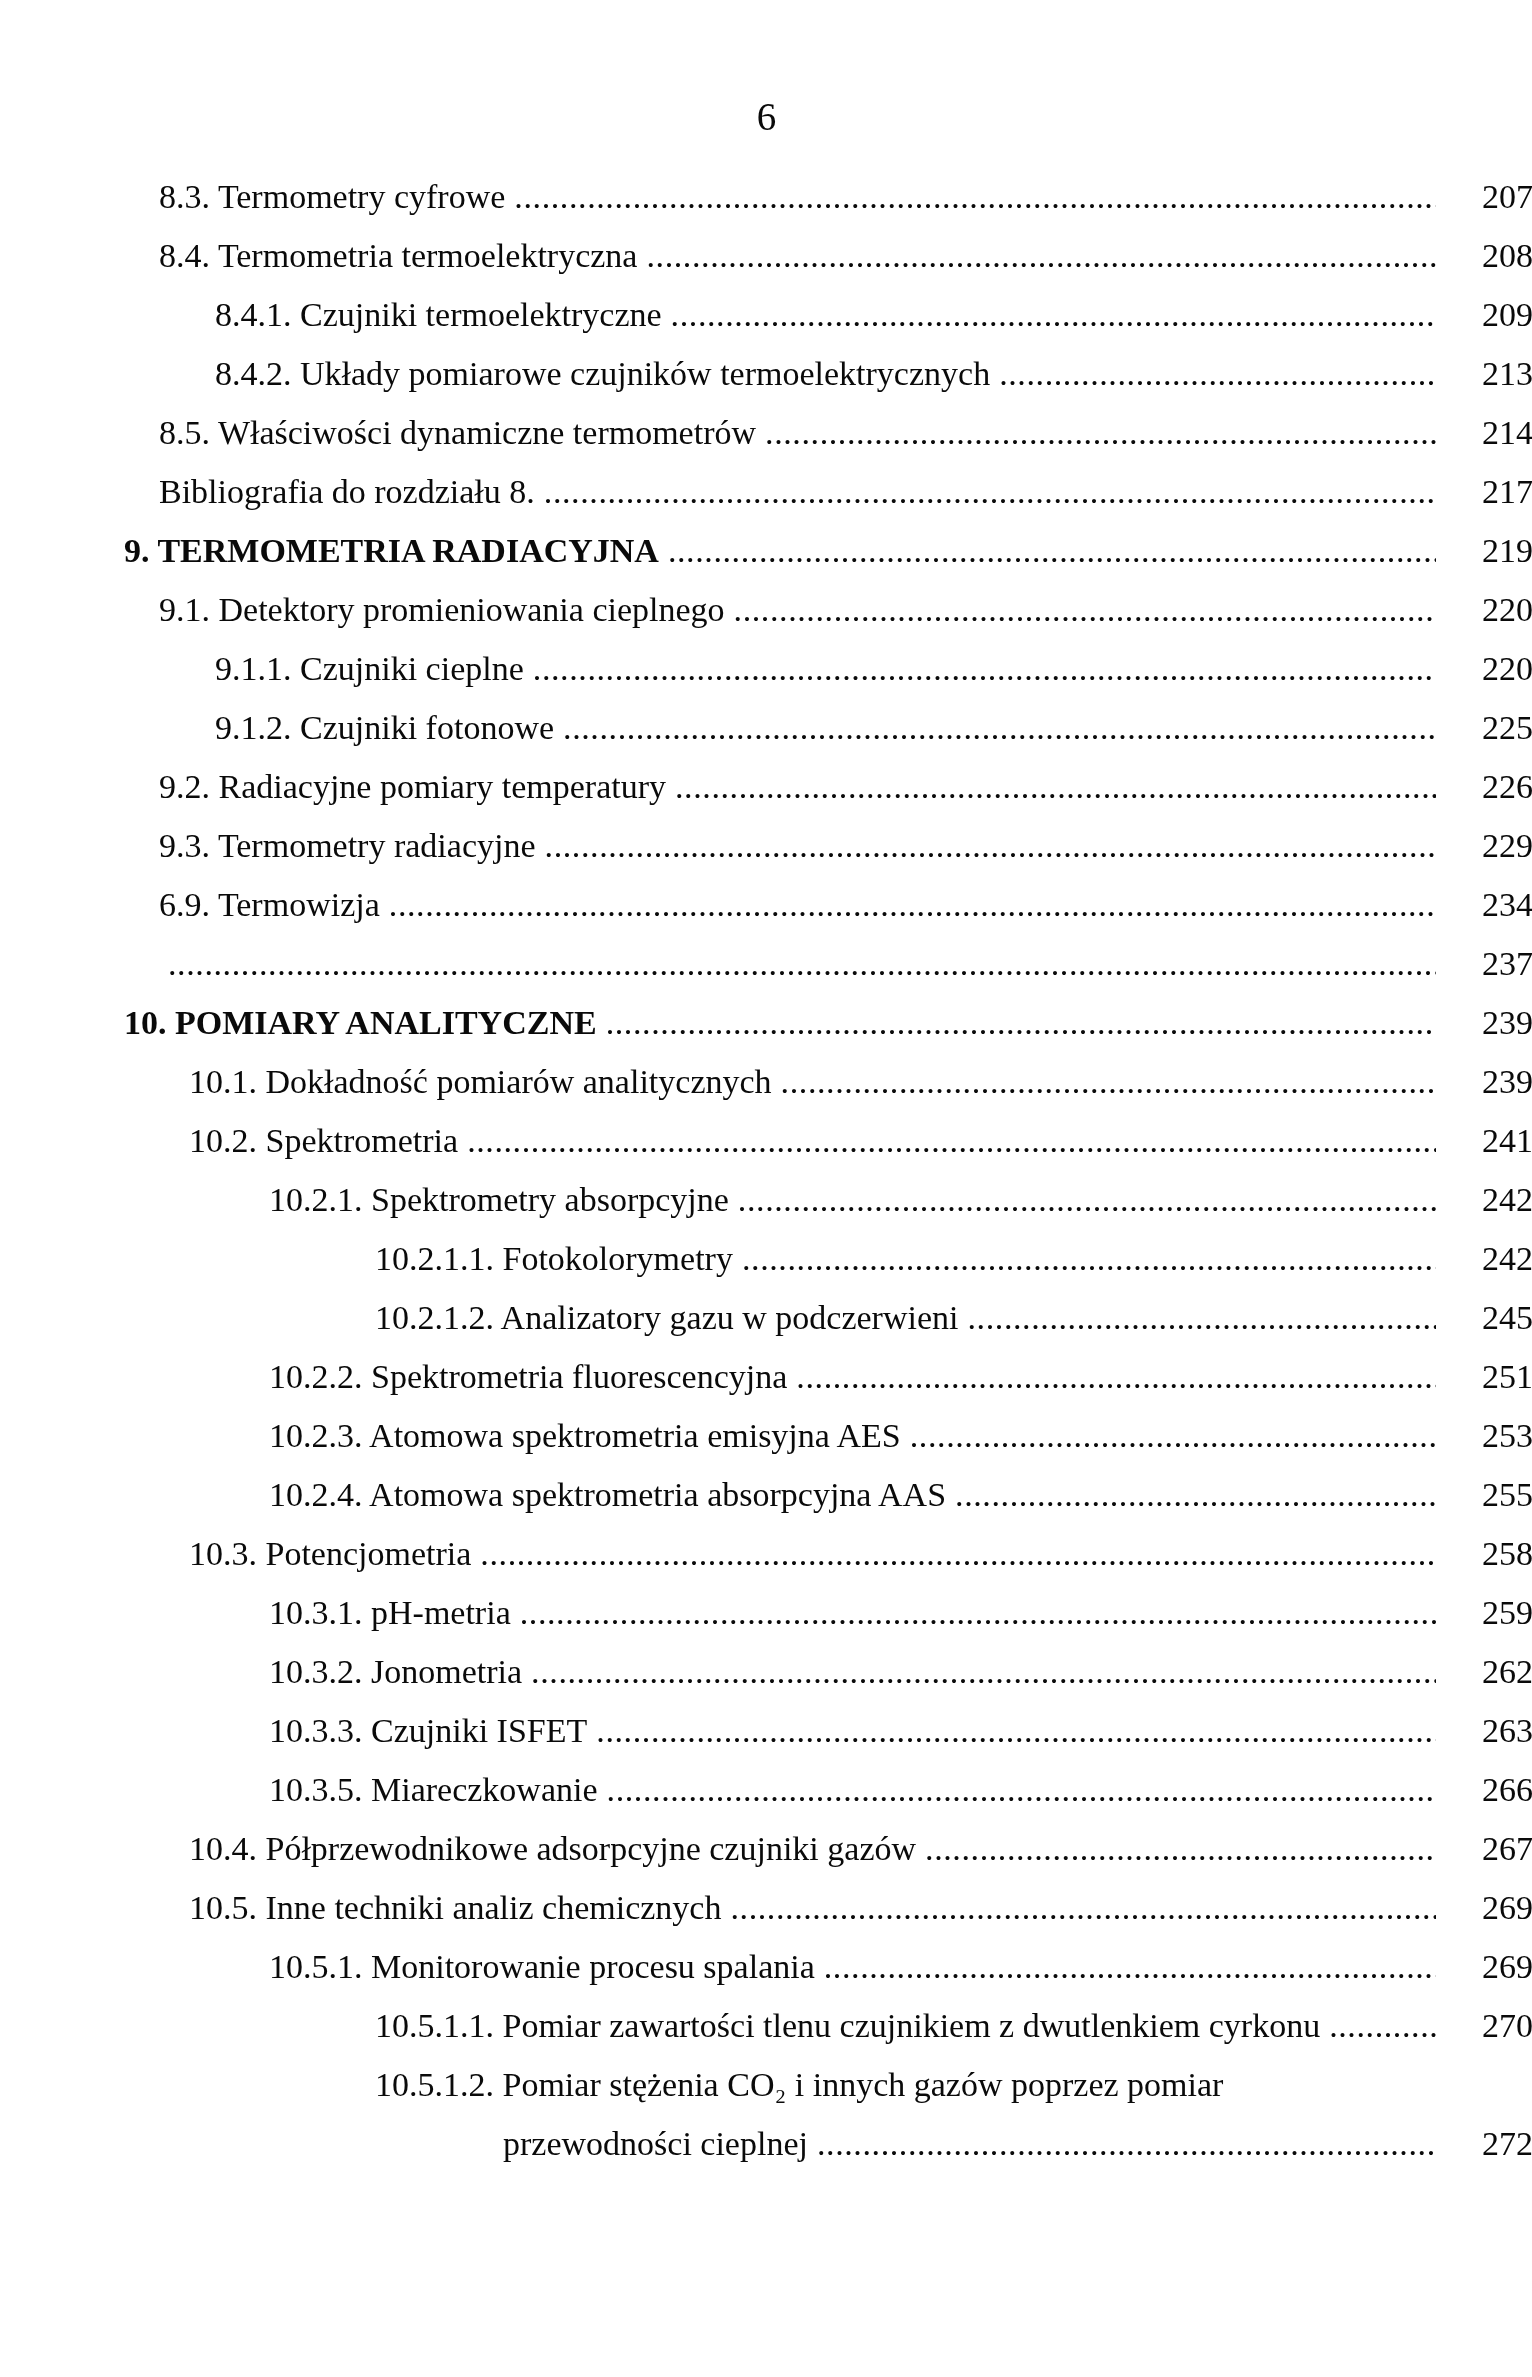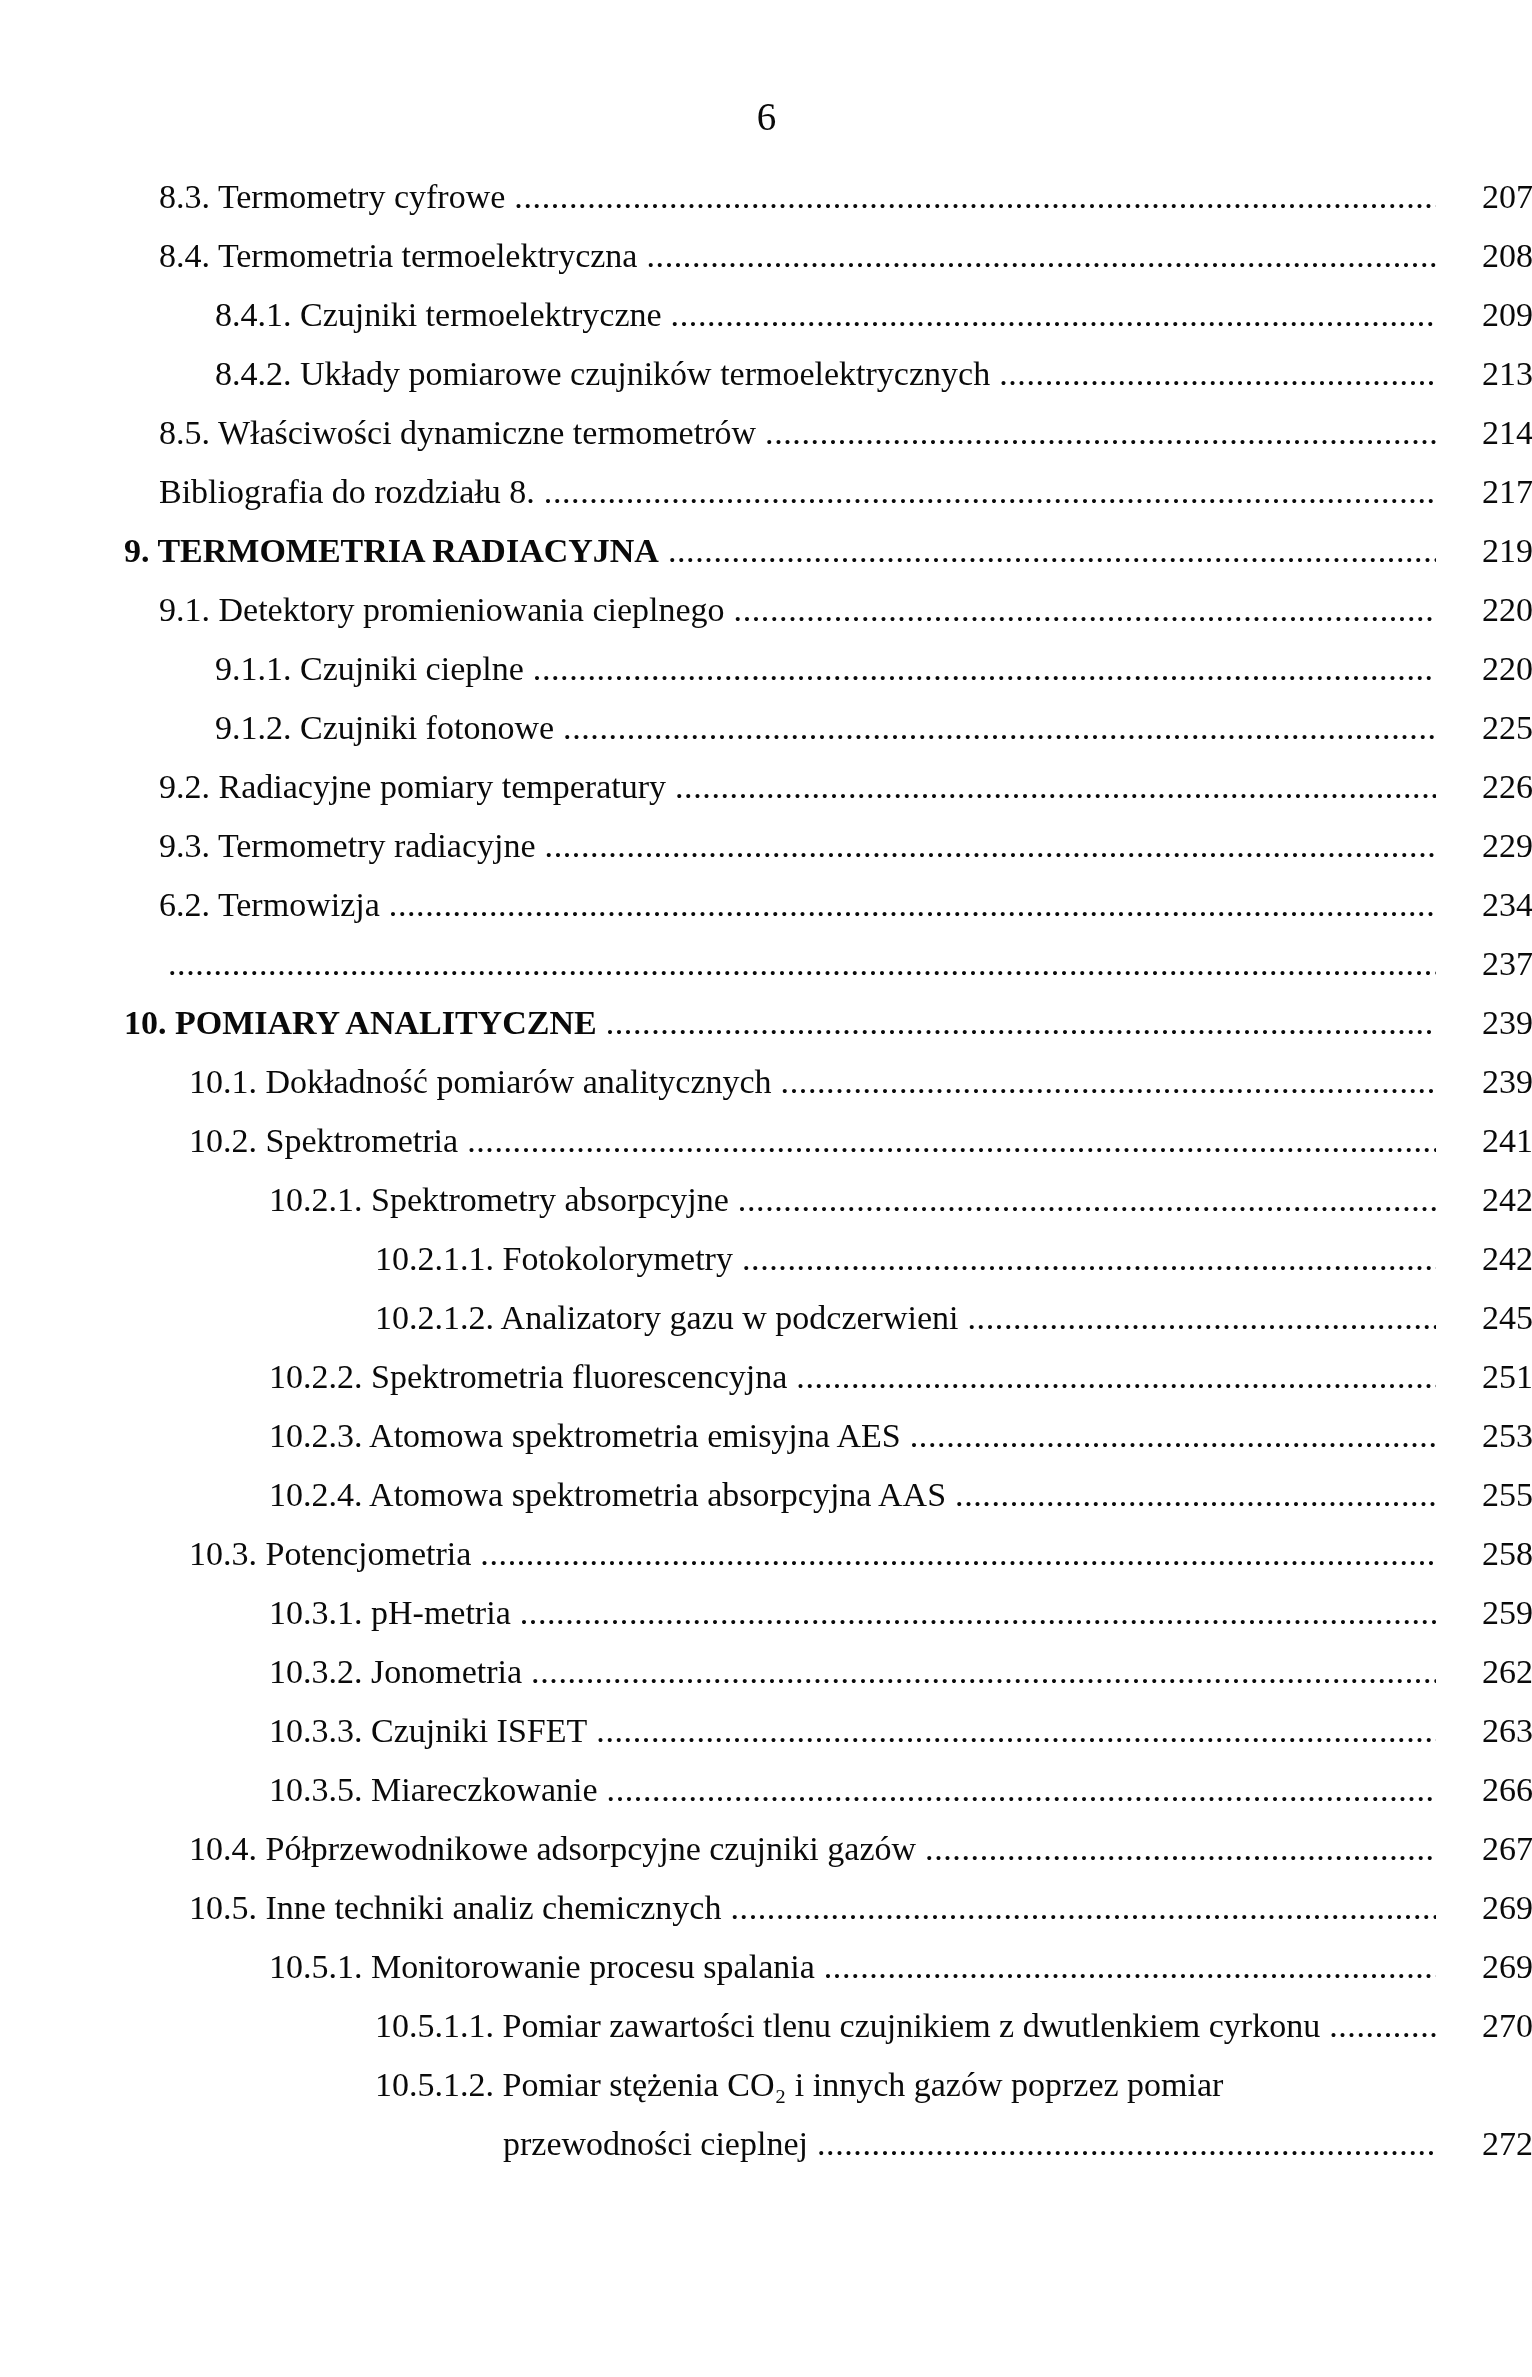--- a/index.html
+++ b/index.html
@@ -117,21 +117,21 @@
       <span class="lab">9.2. Radiacyjne pomiary temperatury</span>
       <span class="dots"></span>
       <span class="pg">226</span>
     </div>
     <div class="toc-row lv2">
       <span class="lab">9.3. Termometry radiacyjne</span>
       <span class="dots"></span>
       <span class="pg">229</span>
     </div>
     <div class="toc-row lv2">
-      <span class="lab">6.2. Termowizja</span>
+      <span class="lab">6.9. Termowizja</span>
       <span class="dots"></span>
       <span class="pg">234</span>
     </div>
     <div class="toc-row lv2">
       <span class="dots"></span>
       <span class="pg">237</span>
     </div>
     <div class="toc-row lv1 bold">
       <span class="lab">10. POMIARY ANALITYCZNE</span>
       <span class="dots"></span>

